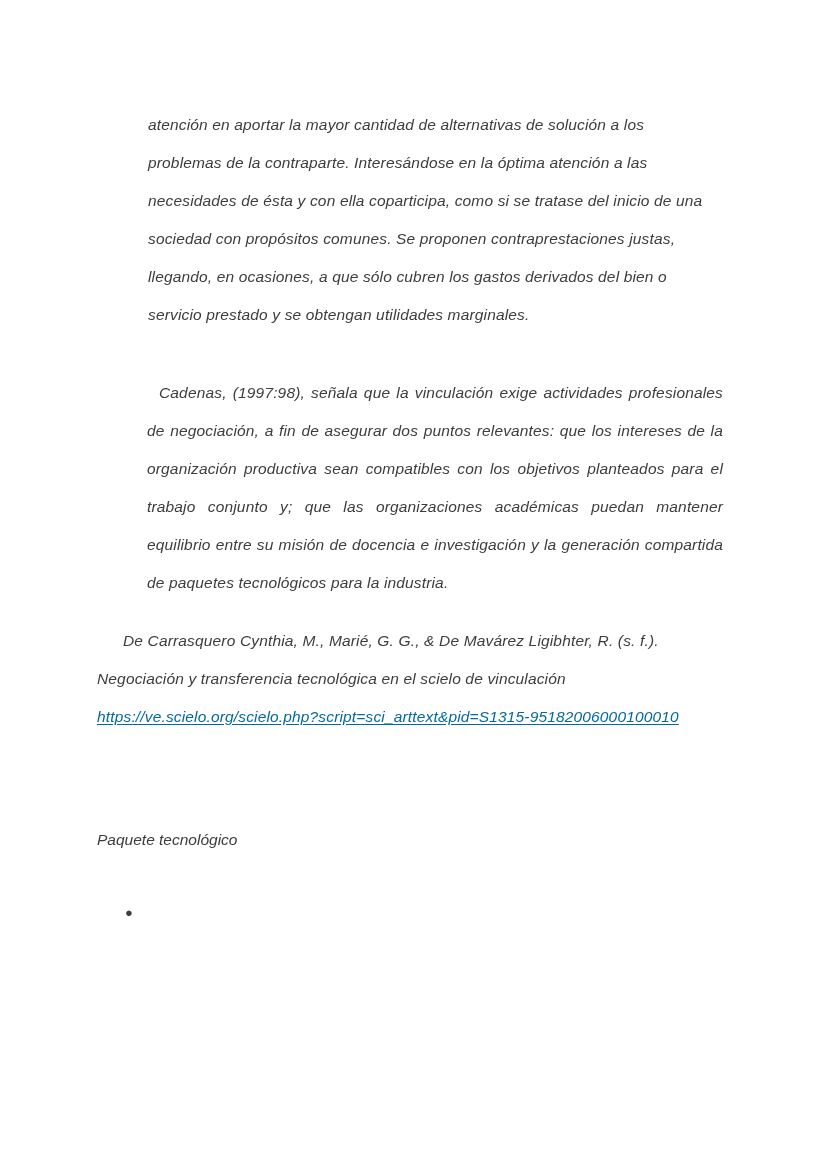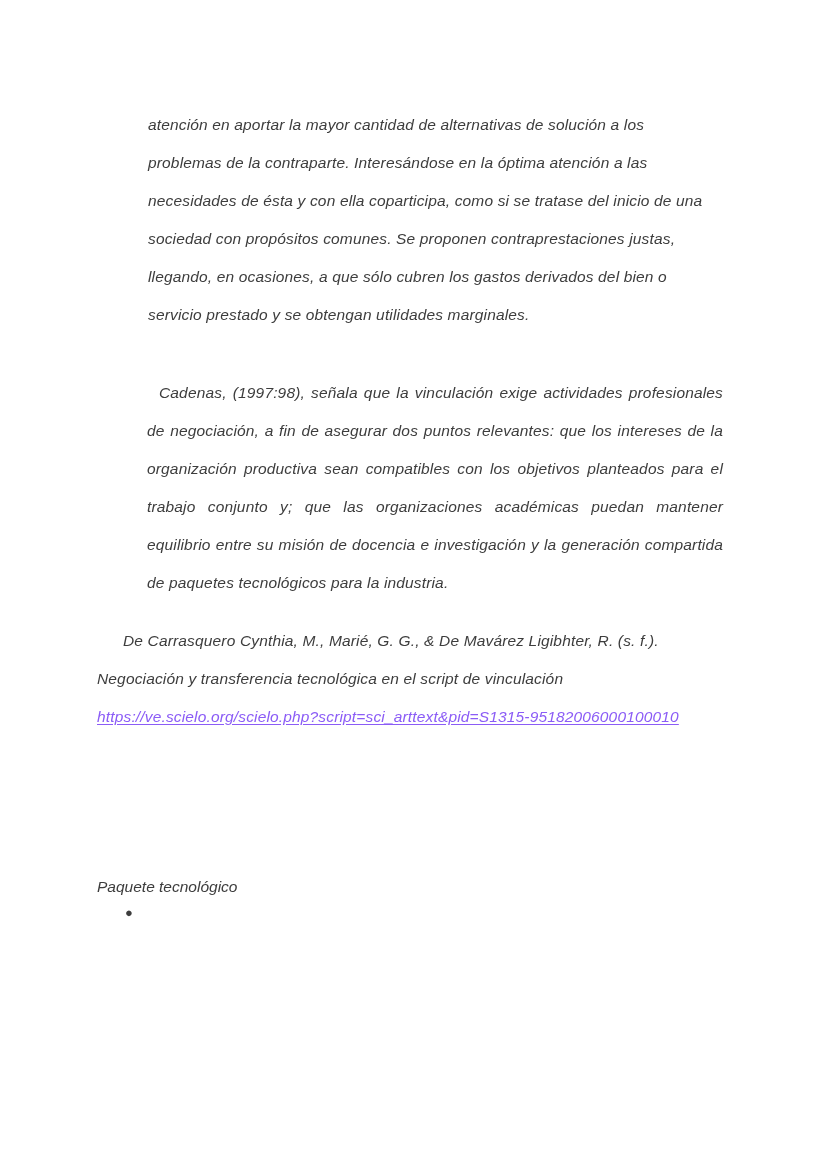--- a/index.html
+++ b/index.html
@@ -59,33 +59,33 @@
     left: 97px;
     top: 622px;
     width: 660px;
     text-align: left;
   }
   .reference-line { display: block; }
   .reference-line.first { text-indent: 6px; margin-left: 20px; }
 
   .reference-url {
     display: inline-block;
-    color: #8b5cf6;
+    color: #0369a1;
     text-decoration: underline;
     text-underline-offset: 2px;
     font-style: italic;
     font-size: 15.5px;
     cursor: pointer;
   }
 
   
   .section-heading {
     position: absolute;
     left: 97px;
-    top: 868px;
+    top: 821px;
     font-style: italic;
     font-size: 15.5px;
     line-height: 38px;
     color: #3d3d3d;
     white-space: nowrap;
   }
 
   
   .bullet-list {
     position: absolute;
@@ -116,21 +116,21 @@
 <body>
 
 <div class="page">
 
   <p class="doc-text para-indent" id="para-one">atención en aportar la mayor cantidad de alternativas de solución a los problemas de la contraparte. Interesándose en la óptima atención a las necesidades de ésta y con ella coparticipa, como si se tratase del inicio de una sociedad con propósitos comunes. Se proponen contraprestaciones justas, llegando, en ocasiones, a que sólo cubren los gastos derivados del bien o servicio prestado y se obtengan utilidades marginales.</p>
 
   <p class="doc-text para-justify" id="para-two">Cadenas, (1997:98), señala que la vinculación exige actividades profesionales de negociación, a fin de asegurar dos puntos relevantes: que los intereses de la organización productiva sean compatibles con  los objetivos planteados para el trabajo conjunto y; que las organizaciones académicas puedan mantener equilibrio entre su misión de docencia e investigación y la generación compartida de paquetes tecnológicos para la industria.</p>
 
   <div class="reference-block doc-text">
     <span class="reference-line first">De Carrasquero Cynthia, M., Marié, G. G., &amp; De Mavárez Ligibhter, R. (s. f.).</span>
-    <span class="reference-line">Negociación y transferencia tecnológica en el script de vinculación</span>
+    <span class="reference-line">Negociación y transferencia tecnológica en el scielo de vinculación</span>
     <a class="reference-url">https://ve.scielo.org/scielo.php?script=sci_arttext&amp;pid=S1315-95182006000100010</a>
   </div>
 
   <div class="section-heading">Paquete tecnológico</div>
 
   <ul class="bullet-list doc-text">
     <li class="bullet-item">
       <span class="bullet-marker">●</span>
     </li>
   </ul>

